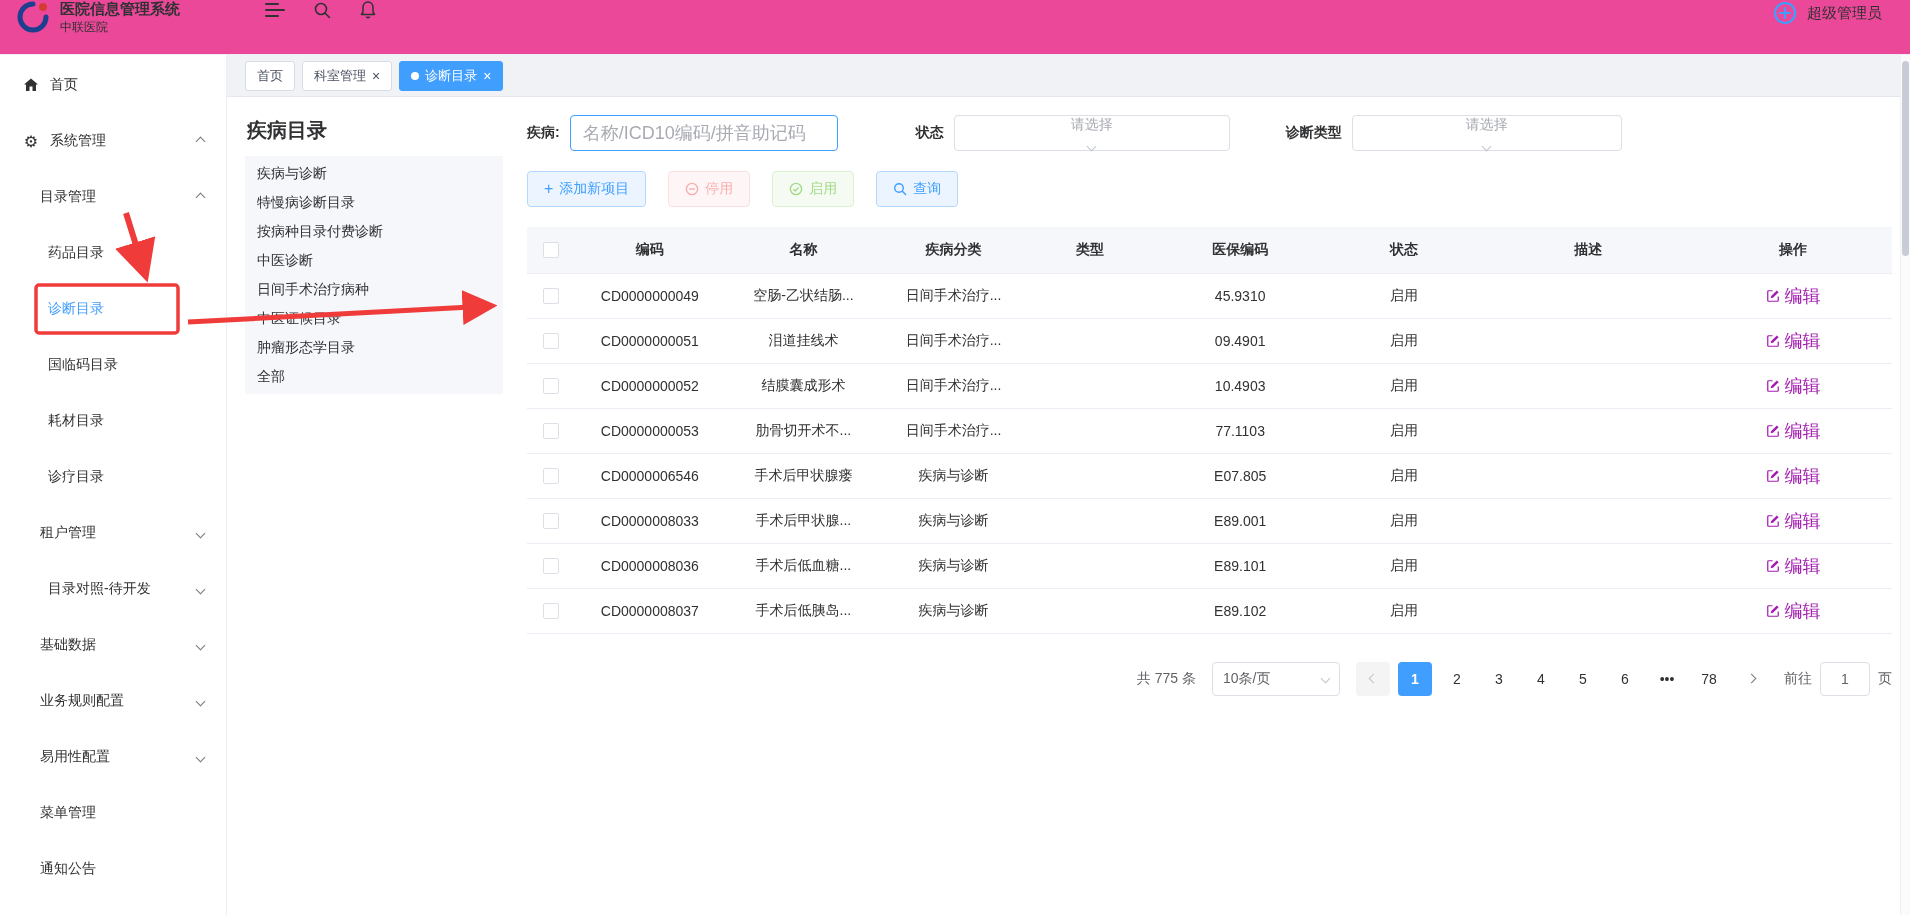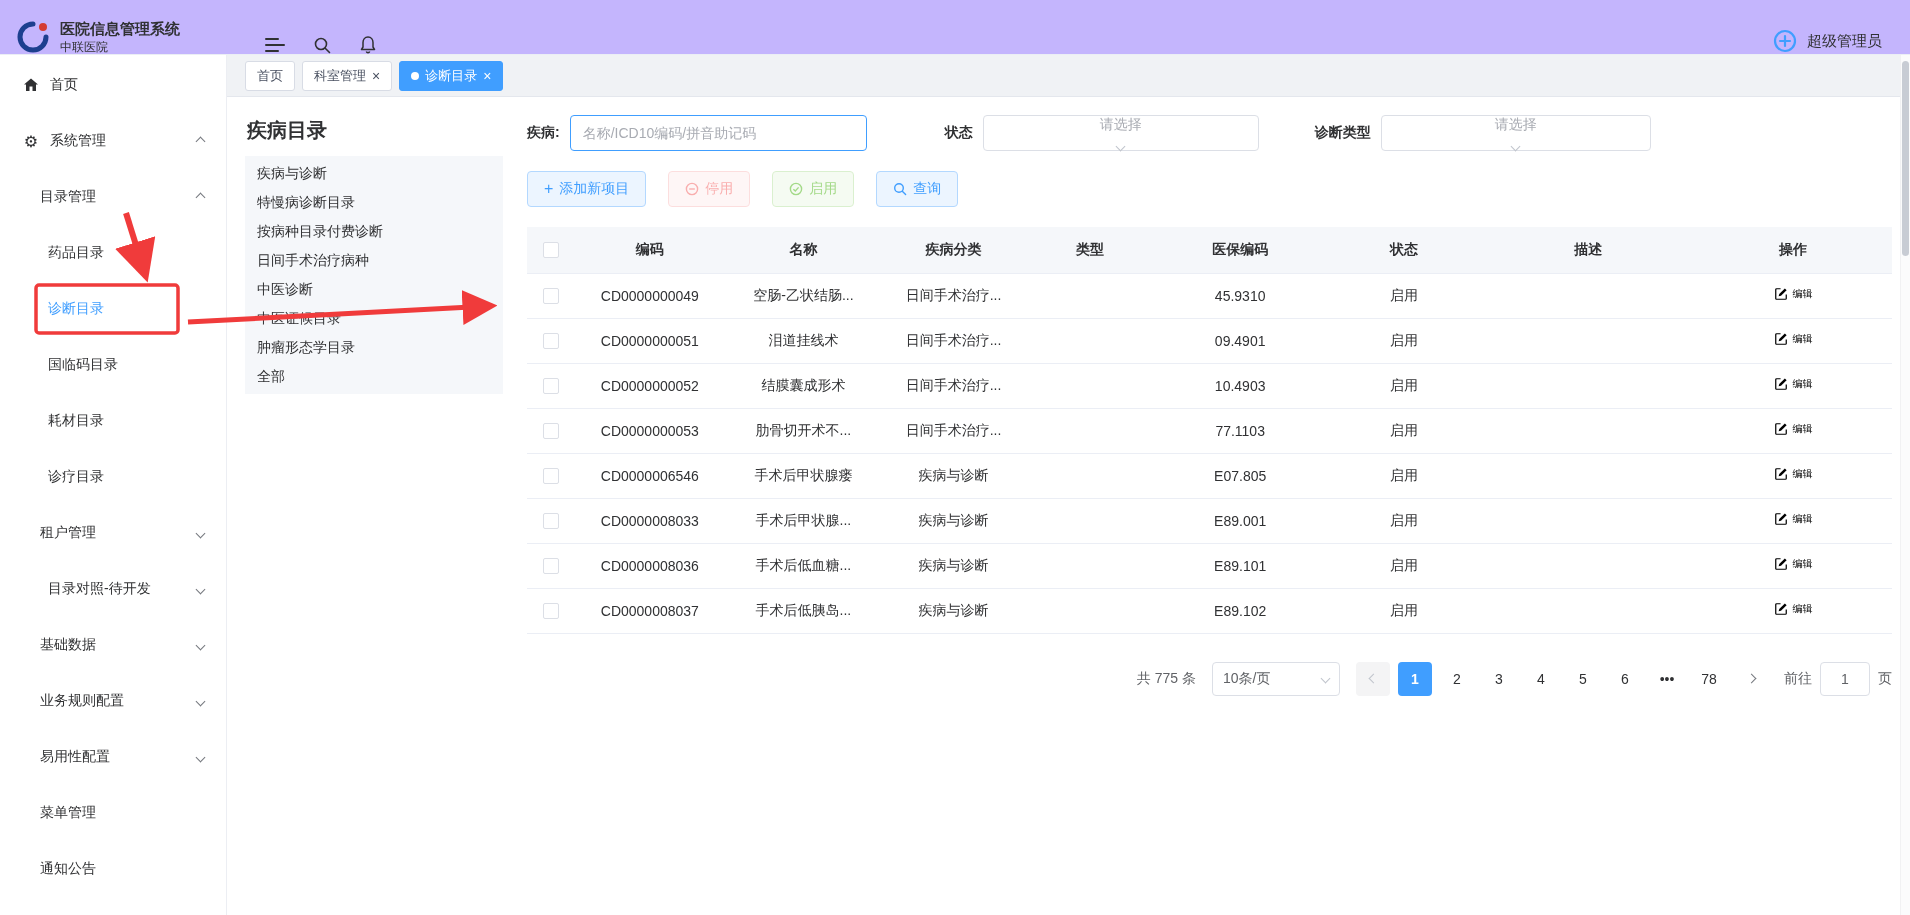--- a/index.html
+++ b/index.html
@@ -1,21 +1,21 @@
 <!DOCTYPE html>
 <html><head>
 <meta charset="utf-8">
 <style>
   * { margin:0; padding:0; box-sizing:border-box; }
   html,body { width:1910px; height:915px; overflow:hidden; }
   body { font-family:"Liberation Sans","DejaVu Sans",sans-serif; font-size:14px; color:#303133; background:#fff; position:relative; }
   button { font-family:inherit; }
 
   
-  .topbar { position:absolute; top:0; left:0; right:0; height:55px; background:#c4b5fd; border-bottom:1px solid #ebeef5; display:flex; align-items:flex-end; z-index:10; }
+  .topbar { position:absolute; top:0; left:0; right:0; height:55px; background:#ec4899; border-bottom:1px solid #ebeef5; display:flex; align-items:flex-start; z-index:10; }
   .logo-area { width:227px; flex:none; display:flex; align-items:center; gap:10px; padding-left:16px; }
   .logo-text { line-height:1.2; }
   .logo-title { font-size:15px; font-weight:700; white-space:nowrap; }
   .logo-subtitle { font-size:12px; color:#303133; margin-top:2px; }
   .topbar-icons { display:flex; align-items:center; gap:28px; margin-left:38px; }
   .tb-icon { cursor:pointer; display:flex; align-items:center; }
   .topbar-right { margin-left:auto; margin-right:28px; display:flex; align-items:center; gap:9px; font-size:15px; cursor:pointer; }
 
   
   .sidebar { position:absolute; top:55px; left:0; bottom:0; width:227px; background:#fff; border-right:1px solid #eceef3; padding-top:2px; overflow:hidden; z-index:5; }
@@ -45,40 +45,40 @@
   
   .catalog-panel { width:258px; flex:none; }
   .catalog-title { font-size:20px; font-weight:700; padding:4px 6px 12px 2px; }
   .catalog-list { list-style:none; background:#f5f7fa; padding:3px 0; }
   .catalog-item { height:29px; line-height:29px; padding-left:12px; font-size:14px; color:#303133; cursor:pointer; white-space:nowrap; }
 
   
   .workarea { flex:1; min-width:0; }
   .filter-row { display:flex; align-items:center; margin-top:2px; }
   .f-label { font-weight:700; margin-right:10px; white-space:nowrap; }
-  .disease-input { width:297px; height:36px; border:1px solid #409eff; border-radius:4px; padding:0 12px; font-size:14px; color:#303133; outline:none; }
+  .disease-input { width:268px; height:36px; border:1px solid #409eff; border-radius:4px; padding:0 12px; font-size:18px; color:#303133; outline:none; }
   .disease-input::placeholder { color:#a8abb2; }
   .select { width:276px; height:36px; border:1px solid #dcdfe6; border-radius:4px; display:flex; align-items:center; justify-content:space-between; padding:0 12px; color:#a8abb2; background:#fff; cursor:pointer;flex-direction:column; }
   .select .chev { border-color:#c0c4cc; }
   .gap-status { margin-left:78px; }
   .gap-type { margin-left:56px; }
 
   .toolbar { display:flex; align-items:center; gap:22px; margin-top:20px; }
   .btn { height:36px; display:inline-flex; align-items:center; gap:6px; padding:0 16px; border-radius:4px; font-size:14px; cursor:pointer; border:1px solid; }
   .btn-add, .btn-query { background:#ecf5ff; border-color:#b3d8ff; color:#409eff; }
   .btn-disable { background:#fef0f0; border-color:#fbc4c4; color:#f56c6c; opacity:.55; }
   .btn-enable { background:#f0f9eb; border-color:#c2e7b0; color:#67c23a; opacity:.6; }
   .btn .plus { font-size:16px; font-weight:400; line-height:1; }
 
   .table-wrap { margin-top:20px; }
   table { width:100%; border-collapse:collapse; table-layout:fixed; }
   th { background:#f5f7fa; height:46px; font-size:14px; font-weight:700; color:#303133; border-bottom:1px solid #ebeef5; text-align:center; }
   td { height:45px; border-bottom:1px solid #ebeef5; text-align:center; font-size:14px; color:#303133; white-space:nowrap; overflow:hidden; }
   .checkbox { width:16px; height:16px; border:1px solid #dcdfe6; border-radius:2px; display:inline-block; background:#fff; vertical-align:middle; cursor:pointer; }
-  .edit-link { color:#000000; display:inline-flex; align-items:center; gap:5px; cursor:pointer; font-size:10px; text-decoration:none; }
+  .edit-link { color:#a21caf; display:inline-flex; align-items:center; gap:5px; cursor:pointer; font-size:18px; text-decoration:none; }
 
   
   .pagination { display:flex; align-items:center; justify-content:flex-end; gap:16px; margin-top:28px; color:#606266; font-size:14px; }
   .size-select { width:128px; height:34px; border:1px solid #dcdfe6; border-radius:4px; display:flex; align-items:center; justify-content:space-between; padding:0 10px; color:#606266; cursor:pointer; background:#fff; }
   .size-select .chev { border-color:#c0c4cc; }
   .pager { display:flex; align-items:center; gap:8px; }
   .page-btn, .page-num { min-width:34px; height:34px; display:flex; align-items:center; justify-content:center; background:transparent; border:none; font-size:14px; color:#303133; cursor:pointer; }
   .page-btn.prev { background:#f4f4f5; border-radius:4px; }
   .page-btn.prev .chev { border-color:#c0c4cc; }
   .page-num.active { background:#409eff; color:#fff; border-radius:4px; font-weight:600; }
@@ -222,22 +222,22 @@
   </div>
 
   <div class="content">
 
     <aside class="catalog-panel">
       <div class="catalog-title">疾病目录</div>
       <ul class="catalog-list">
         <li class="catalog-item">疾病与诊断</li>
         <li class="catalog-item">特慢病诊断目录</li>
         <li class="catalog-item">按病种目录付费诊断</li>
+        <li class="catalog-item">中医诊断</li>
         <li class="catalog-item">日间手术治疗病种</li>
-        <li class="catalog-item">中医诊断</li>
         <li class="catalog-item">中医证候目录</li>
         <li class="catalog-item">肿瘤形态学目录</li>
         <li class="catalog-item">全部</li>
       </ul>
     </aside>
 
     <section class="workarea">
 
       <div class="filter-row">
         <span class="f-label">疾病:</span>

